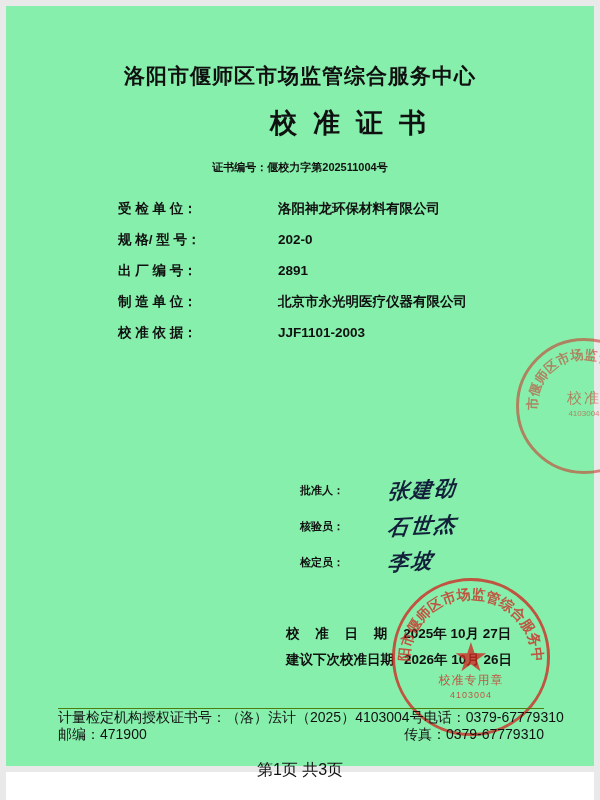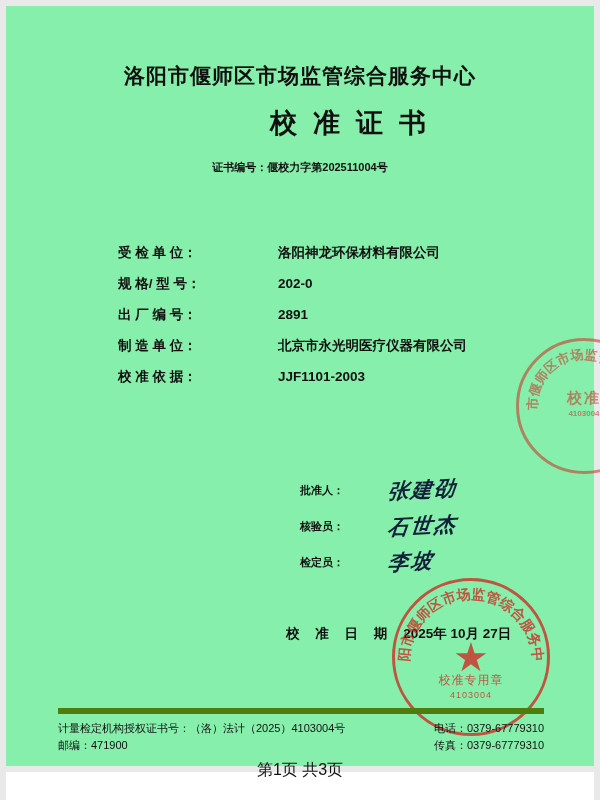--- a/index.html
+++ b/index.html
@@ -59,21 +59,20 @@
     font-size: 11px;
     font-weight: bold;
     color: #101010;
   }
 
   .fields {
     position: absolute;
     top: 200px;
     left: 118px;
     width: 420px;
-    margin-top: 44px;
   }
   .field-row {
     display: flex;
     align-items: baseline;
     height: 31px;
   }
   .field-label {
     width: 150px;
     font-size: 13.5px;
     font-weight: bold;
@@ -145,23 +144,22 @@
     color: #101010;
     padding-left: 10px;
     white-space: nowrap;
   }
 
   .footer {
     position: absolute;
     left: 58px;
     top: 708px;
     width: 486px;
-    border-top: 6px solid #4d7c0f;
-    padding-top: 6px;
-    font-size: 11px;
+    border-top: 1px solid #4d7c0f;
+    font-size: 14px;
     color: #111;
   }
   .footer-row {
     display: flex;
     justify-content: space-between;
     line-height: 17px;
   }
   .footer-left { white-space: nowrap; }
   .footer-right { white-space: nowrap; }
   .page-no {
@@ -234,21 +232,21 @@
     font-weight: bold;
   }
   .seal-right .seal-arc text { font-size: 13px; }
   .seal-main .seal-arc text { font-size: 14px; }
   .seal-right-inner {
     position: absolute;
     left: 50%; top: 50%;
     transform: translate(-50%,-50%);
     text-align: center;
     font-size: 15px;
-    font-weight: bold;
+    font-weight: normal;
     color: #cf2b23;
     letter-spacing: 2px;
     line-height: 16px;
   }
   .seal-right-inner .sub { font-size: 8px; letter-spacing: 0; }
 </style>
 </head>
 <body>
 
 <div class="page">
@@ -296,20 +294,24 @@
     <div class="sign-row">
       <div class="sign-label">检定员：</div>
       <div class="sign-value">李坡</div>
     </div>
   </div>
 
   <div class="date-block">
     <div class="date-row">
       <div class="date-label spaced">校 准 日 期</div>
       <div class="date-value">2025年 10月 27日</div>
+    </div>
+    <div class="date-row">
+      <div class="date-label">建议下次校准日期</div>
+      <div class="date-value">2026年 10月 26日</div>
     </div>
   </div>
 
   <div class="seal seal-round seal-right">
     <svg class="seal-arc" viewBox="0 0 130 130">
       <defs>
         <path id="arcPartial" d="M 18,65 A 47,47 0 0 1 112,65"></path>
       </defs>
       <text>
         <textPath href="#arcPartial" startOffset="50%" text-anchor="middle">洛阳市偃师区市场监管综合服务中心</textPath>

